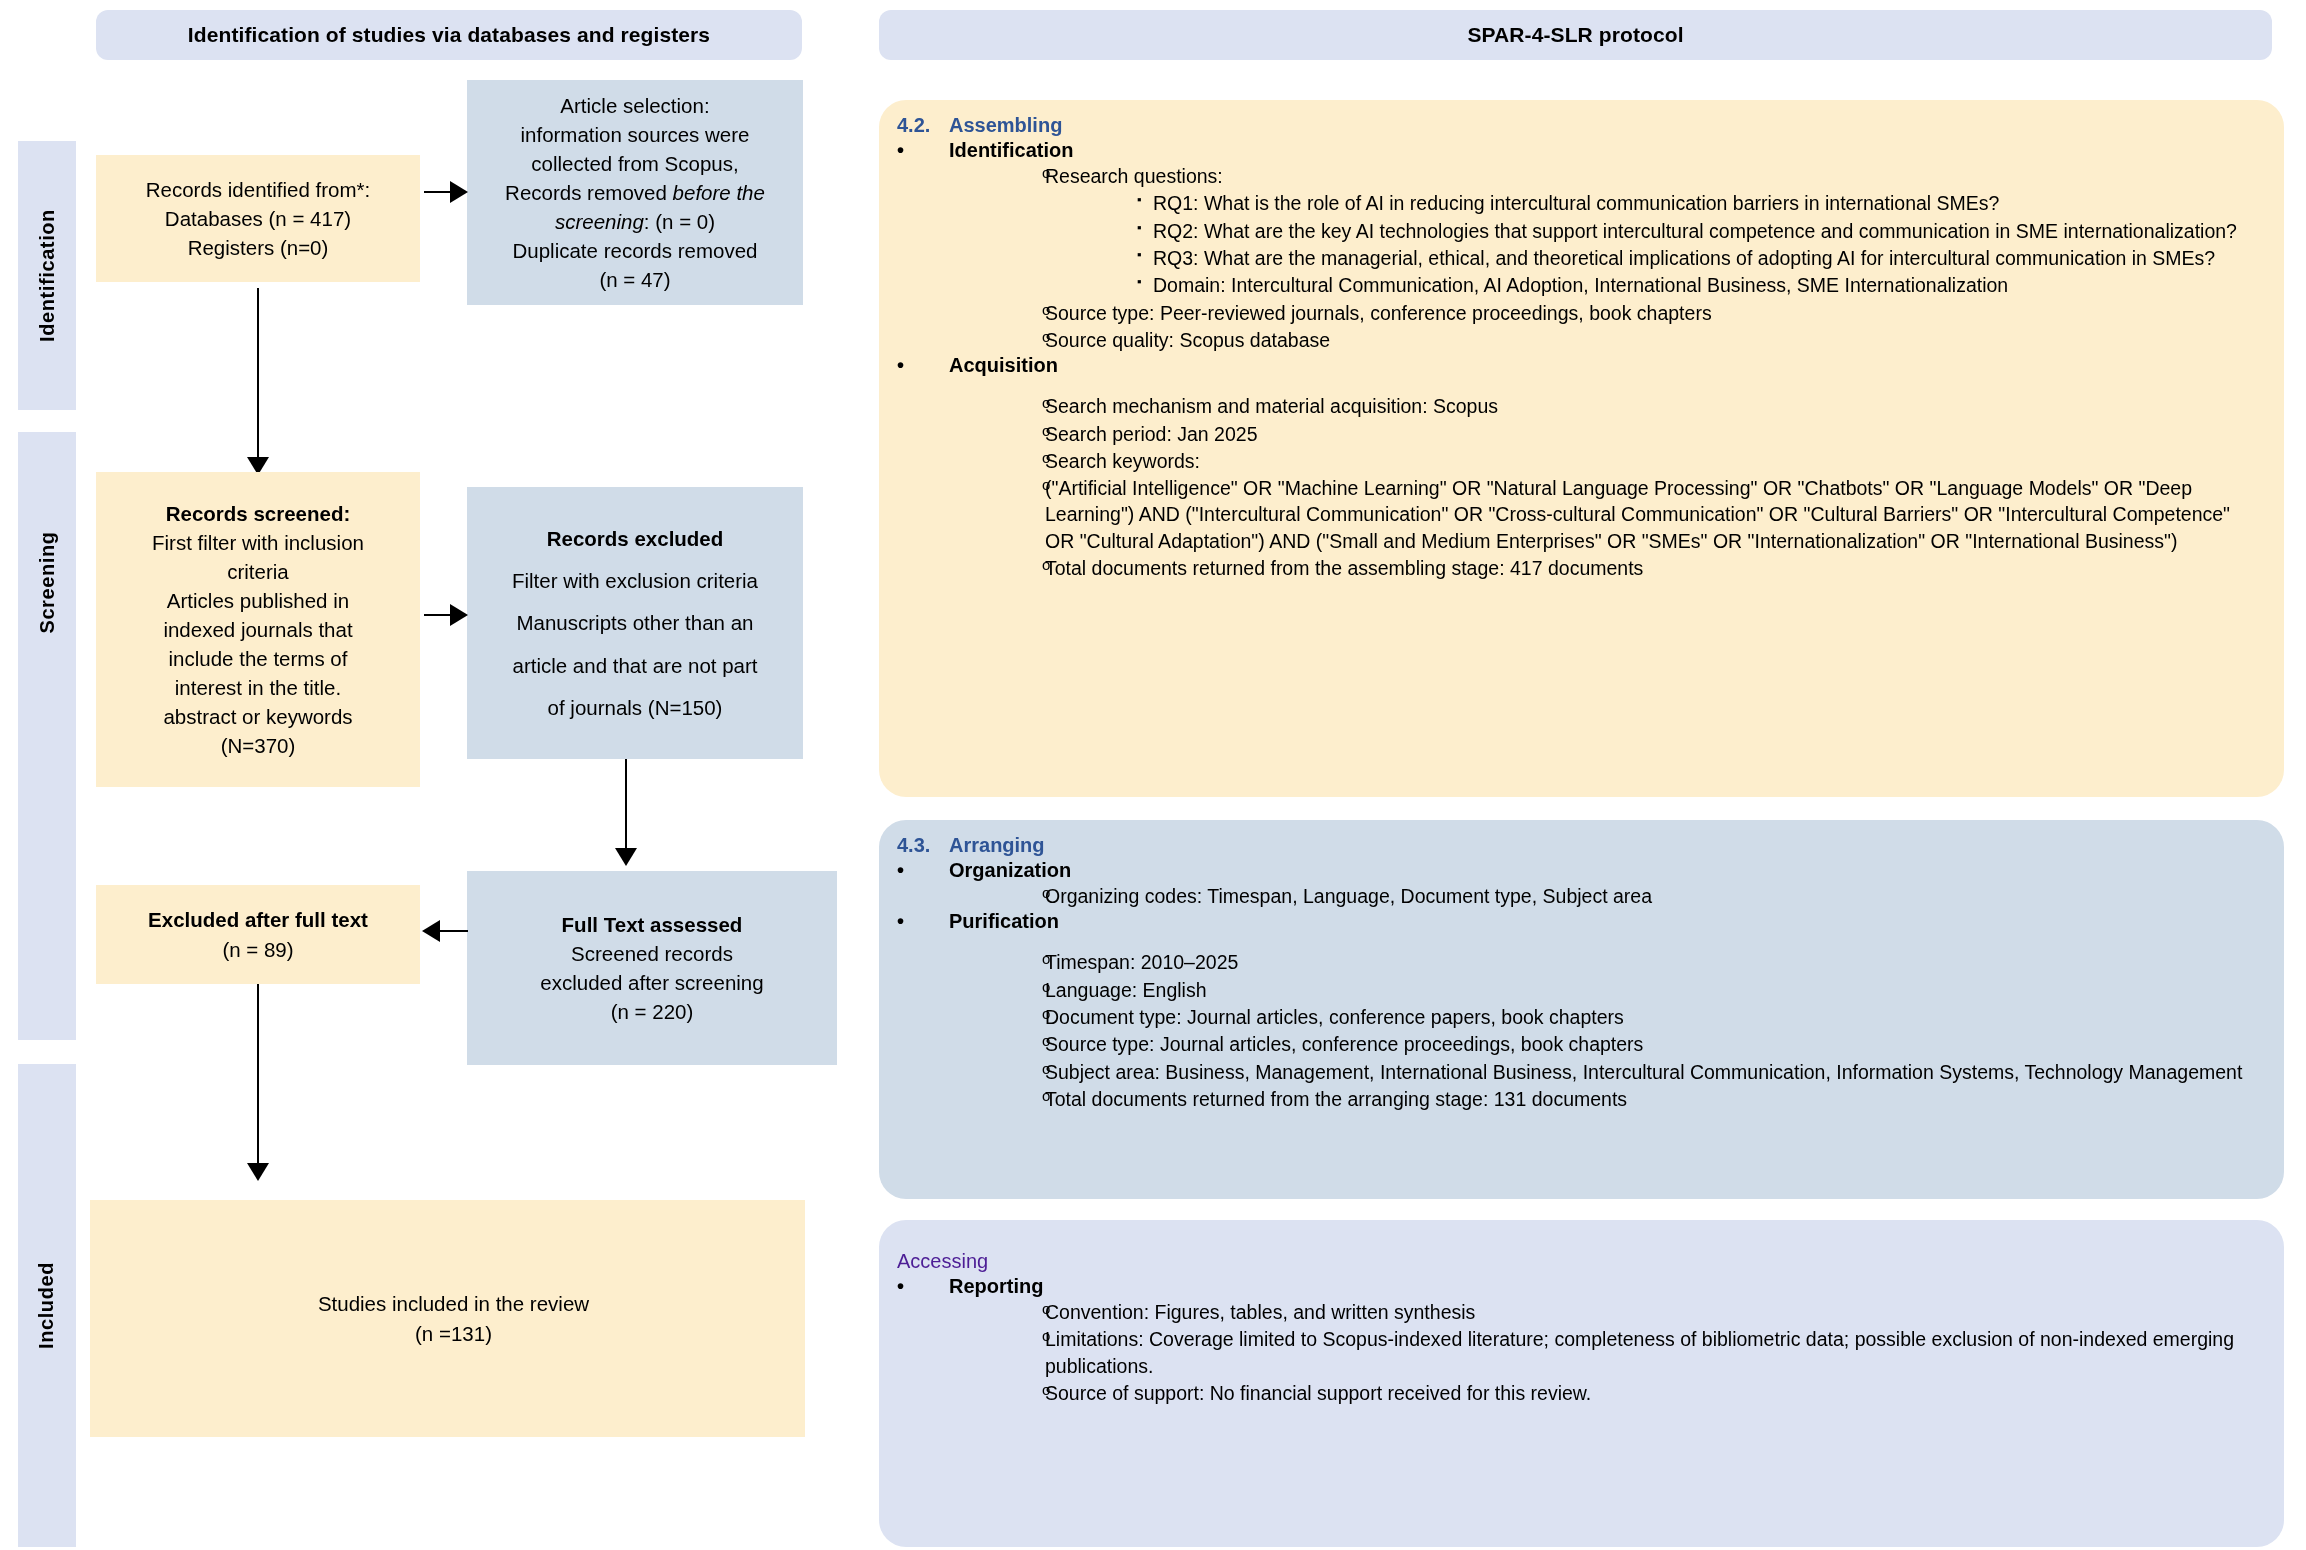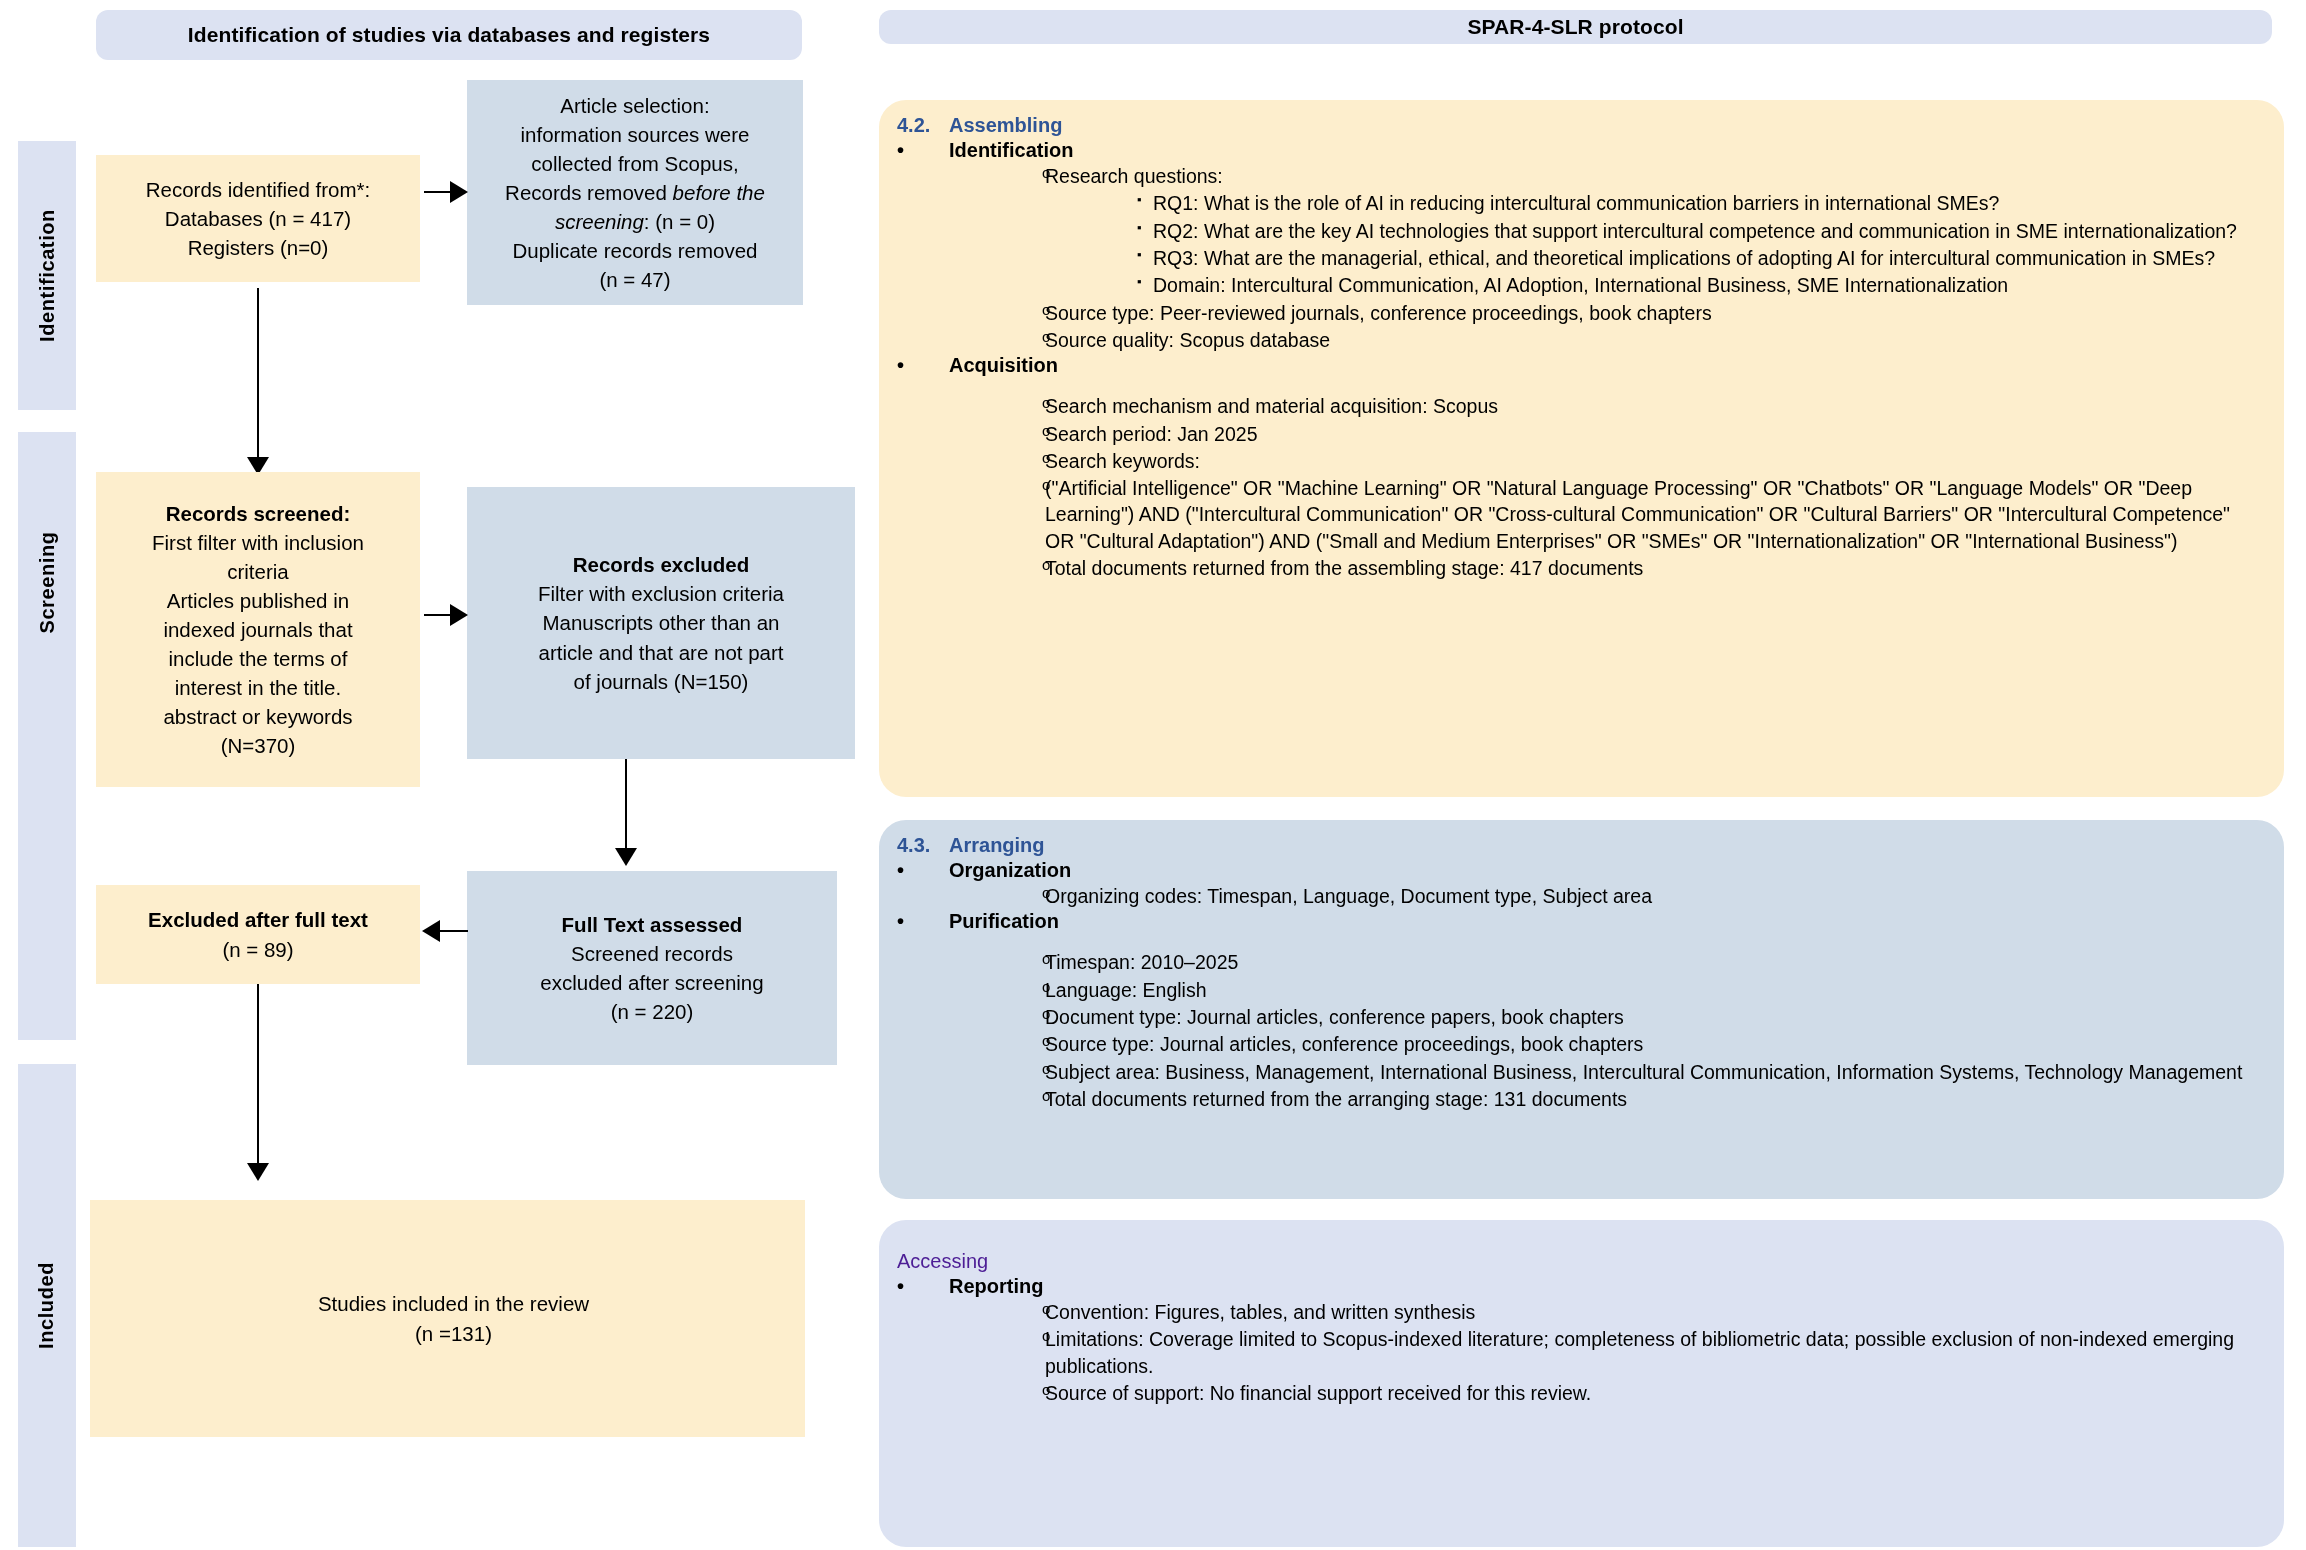--- a/index.html
+++ b/index.html
@@ -189,21 +189,21 @@
   <span class="ln">First  filter with inclusion</span>
   <span class="ln">criteria</span>
   <span class="ln">Articles published in</span>
   <span class="ln">indexed journals that</span>
   <span class="ln">include the terms of</span>
   <span class="ln">interest in the title.</span>
   <span class="ln">abstract or keywords</span>
   <span class="ln">(N=370)</span>
 </div>
 
-<div class="abs flow-box bg-blue" style="left:467px; top:487px; width:388px; height:272px;">
+<div class="abs flow-box bg-blue" style="left:467px; top:487px; width:336px; height:272px;gap:13px;">
   <span class="ln b">Records excluded</span>
   <span class="ln">Filter with exclusion criteria</span>
   <span class="ln">Manuscripts other than an</span>
   <span class="ln">article and that are not part</span>
   <span class="ln">of journals (N=150)</span>
 </div>
 
 <div class="abs arrow-line-h" style="left:424px; top:614px; width:28px;"></div>
 <div class="abs arrow-head-right" style="left:450px; top:604px;"></div>
 
@@ -226,21 +226,21 @@
 <div class="abs arrow-head-left" style="left:422px; top:920px;"></div>
 
 <div class="abs arrow-line-v" style="left:257px; top:984px; height:186px;"></div>
 <div class="abs arrow-head-down" style="left:247px; top:1163px;"></div>
 
 <div class="abs flow-box bg-yellow" style="left:90px; top:1200px; width:715px; height:237px;padding-left:24px;">
   <span class="ln">Studies included in the review</span>
   <span class="ln">(n =131)</span>
 </div>
 
-<div class="abs panel-header bg-header" style="left:879px; top:10px; width:1393px; height:34px;">
+<div class="abs panel-header bg-header" style="left:879px; top:10px; width:1393px; height:50px;">
   <span>SPAR-4-SLR protocol</span>
 </div>
 
 <div class="abs protocol-section bg-yellow" style="left:879px; top:100px; width:1405px; height:697px;">
 
   <div class="sec-title">
     <span class="num">4.2.</span>
     <span>Assembling</span>
   </div>
 

